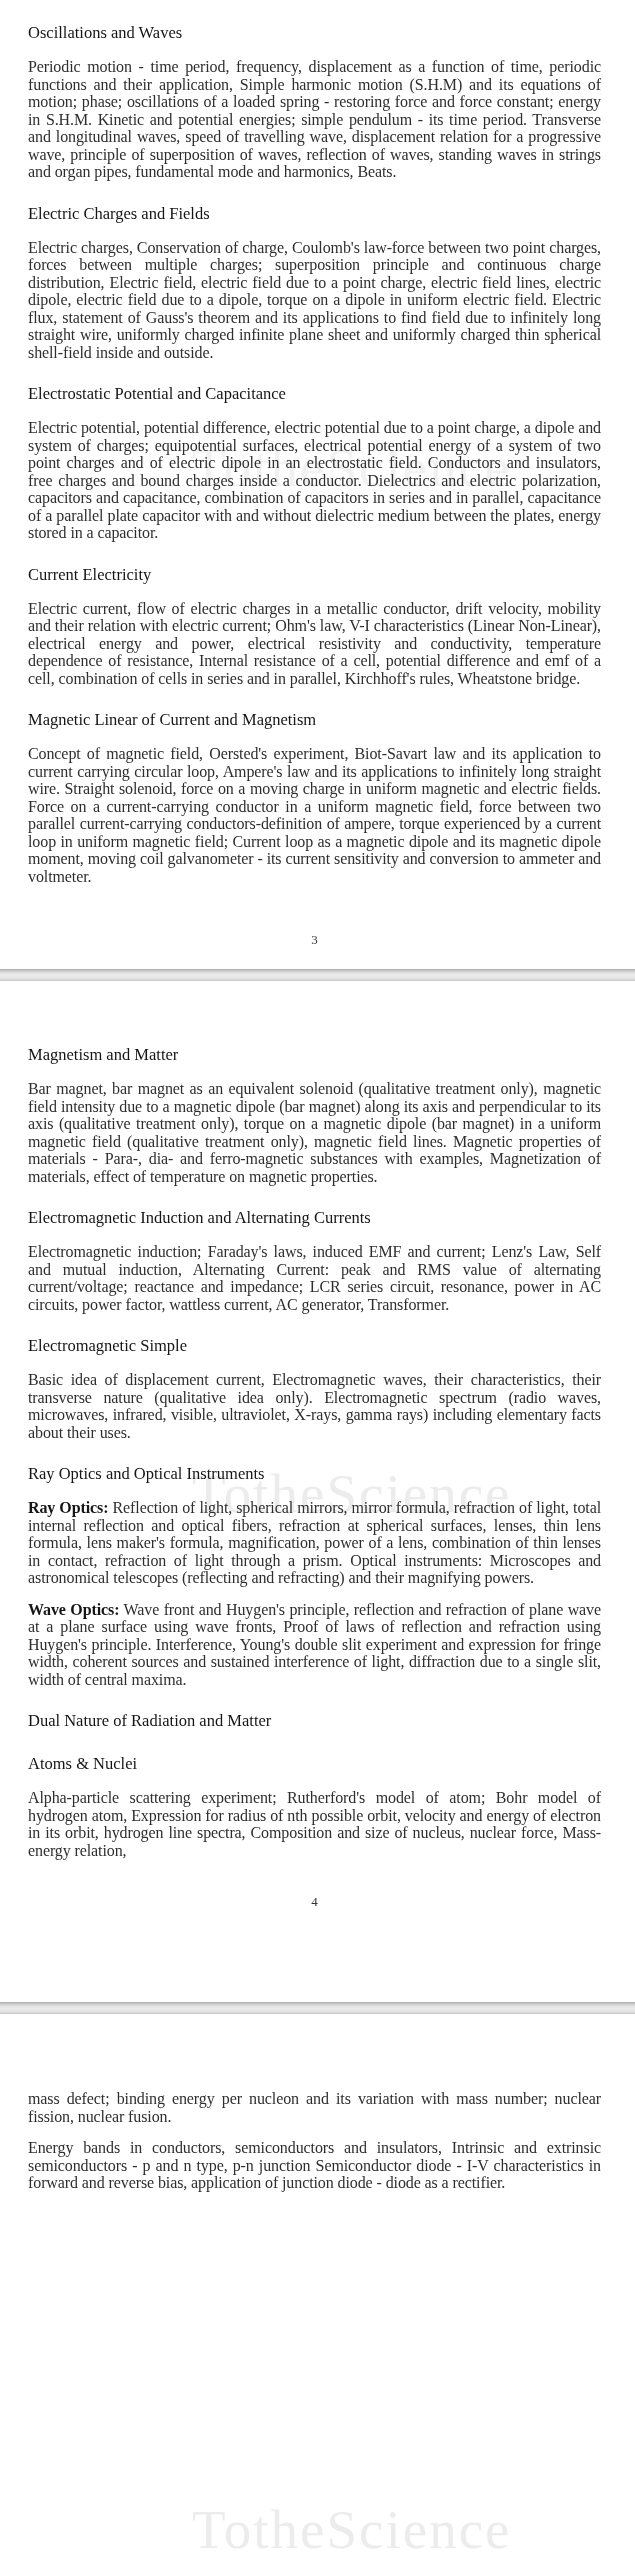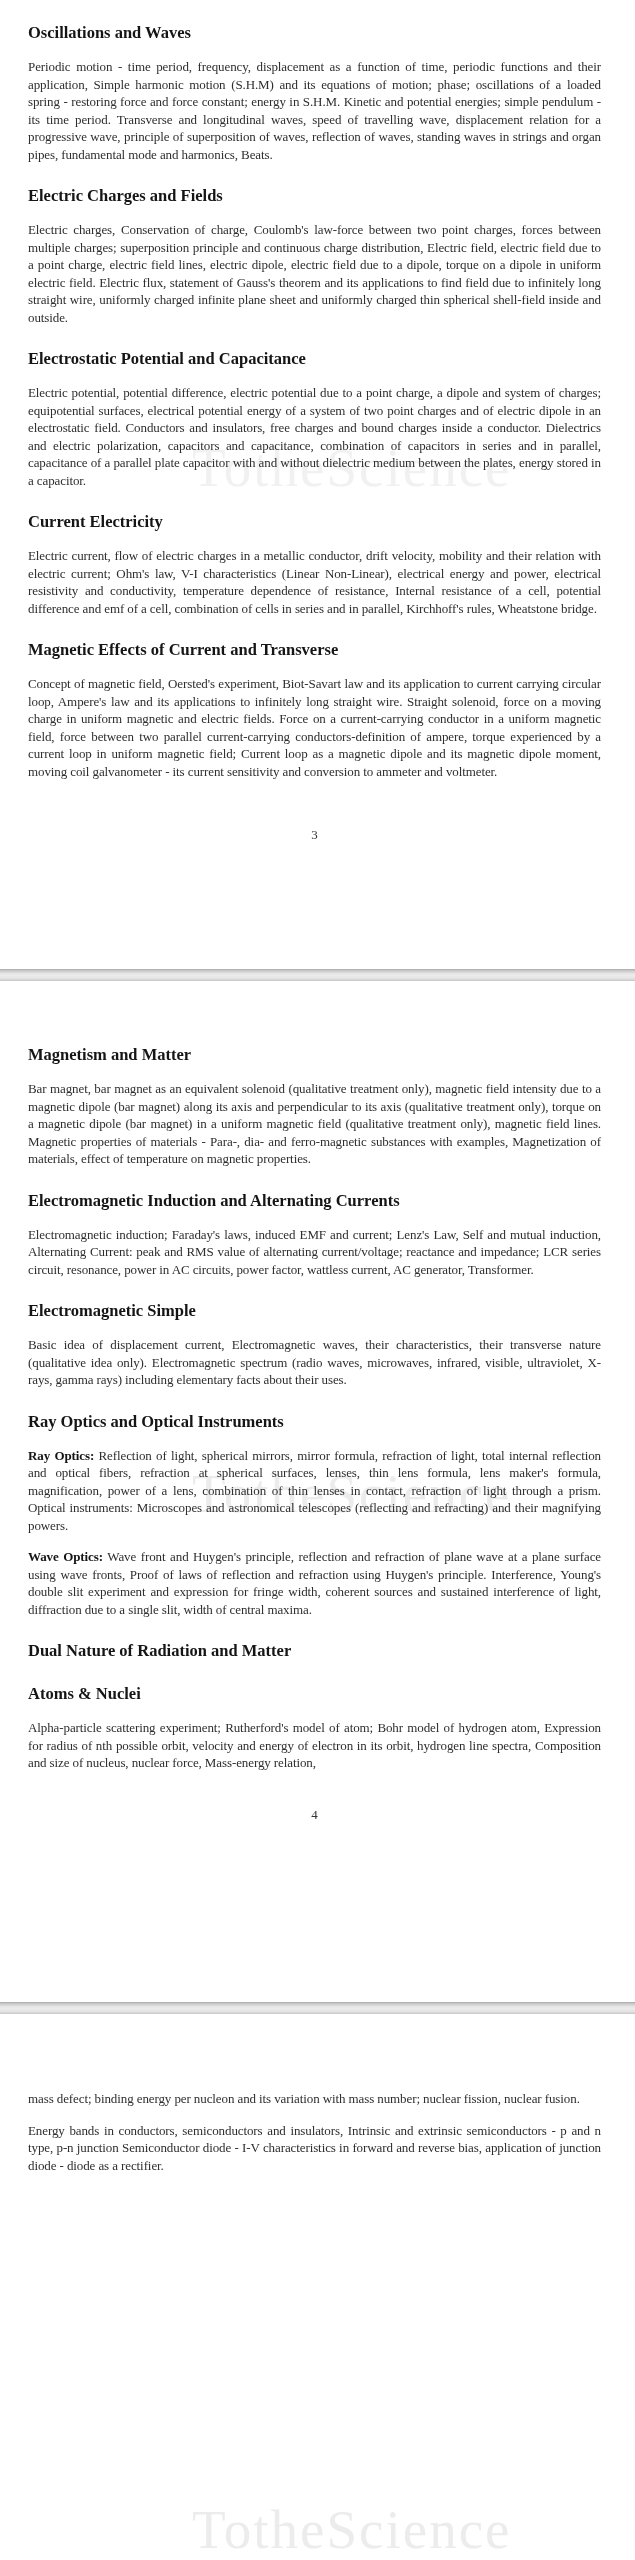--- a/index.html
+++ b/index.html
@@ -30,28 +30,28 @@
   .page-5 { height: 688px; padding-top: 76px; }
   .page-gap {
     height: 12px;
     width: 635px;
     background: linear-gradient(180deg,
       #a9a9a9 0%, #c9c9c9 14%, #e5e5e5 38%,
       #ececec 55%, #e3e3e3 78%, #d2d2d2 92%, #c6c6c6 100%);
   }
   h2.sec-heading {
     font-family: "Liberation Serif", "DejaVu Serif", serif;
-    font-weight: bold;
+    font-weight: normal;
     font-size: 16.5px;
     line-height: 20px;
     color: #151515;
     margin: 23px 0 15px 0;
   }
   p.body-par {
-    font-size: 13px;
+    font-size: 16px;
     line-height: 17.5px;
     color: #2e2e2e;
     text-align: justify;
     margin: 0;
     letter-spacing: -0.1px;
   }
   p.body-par + p.body-par { margin-top: 14px; }
   p.body-par strong { color: #151515; }
   .page-number {
     font-size: 13px;
@@ -90,21 +90,21 @@
 
       <h2 class="sec-heading">Electric Charges and Fields</h2>
       <p class="body-par">Electric charges, Conservation of charge, Coulomb's law-force between two point charges, forces between multiple charges; superposition principle and continuous charge distribution, Electric field, electric field due to a point charge, electric field lines, electric dipole, electric field due to a dipole, torque on a dipole in uniform electric field. Electric flux, statement of Gauss's theorem and its applications to find field due to infinitely long straight wire, uniformly charged infinite plane sheet and uniformly charged thin spherical shell-field inside and outside.</p>
 
       <h2 class="sec-heading">Electrostatic Potential and Capacitance</h2>
       <p class="body-par">Electric potential, potential difference, electric potential due to a point charge, a dipole and system of charges; equipotential surfaces, electrical potential energy of a system of two point charges and of electric dipole in an electrostatic field. Conductors and insulators, free charges and bound charges inside a conductor. Dielectrics and electric polarization, capacitors and capacitance, combination of capacitors in series and in parallel, capacitance of a parallel plate capacitor with and without dielectric medium between the plates, energy stored in a capacitor.</p>
 
       <h2 class="sec-heading">Current Electricity</h2>
       <p class="body-par">Electric current, flow of electric charges in a metallic conductor, drift velocity, mobility and their relation with electric current; Ohm's law, V-I characteristics (Linear Non-Linear), electrical energy and power, electrical resistivity and conductivity, temperature dependence of resistance, Internal resistance of a cell, potential difference and emf of a cell, combination of cells in series and in parallel, Kirchhoff's rules, Wheatstone bridge.</p>
 
-      <h2 class="sec-heading">Magnetic Effects of Current and Transverse</h2>
+      <h2 class="sec-heading">Magnetic Linear of Current and Magnetism</h2>
       <p class="body-par">Concept of magnetic field, Oersted's experiment, Biot-Savart law and its application to current carrying circular loop, Ampere's law and its applications to infinitely long straight wire. Straight solenoid, force on a moving charge in uniform magnetic and electric fields. Force on a current-carrying conductor in a uniform magnetic field, force between two parallel current-carrying conductors-definition of ampere, torque experienced by a current loop in uniform magnetic field; Current loop as a magnetic dipole and its magnetic dipole moment, moving coil galvanometer - its current sensitivity and conversion to ammeter and voltmeter.</p>
 
       <div class="page-number">3</div>
     </div>
   </section>
 
   <div class="page-gap"></div>
 
   <section class="page page-4">
     <div class="watermark">TotheScience</div>

